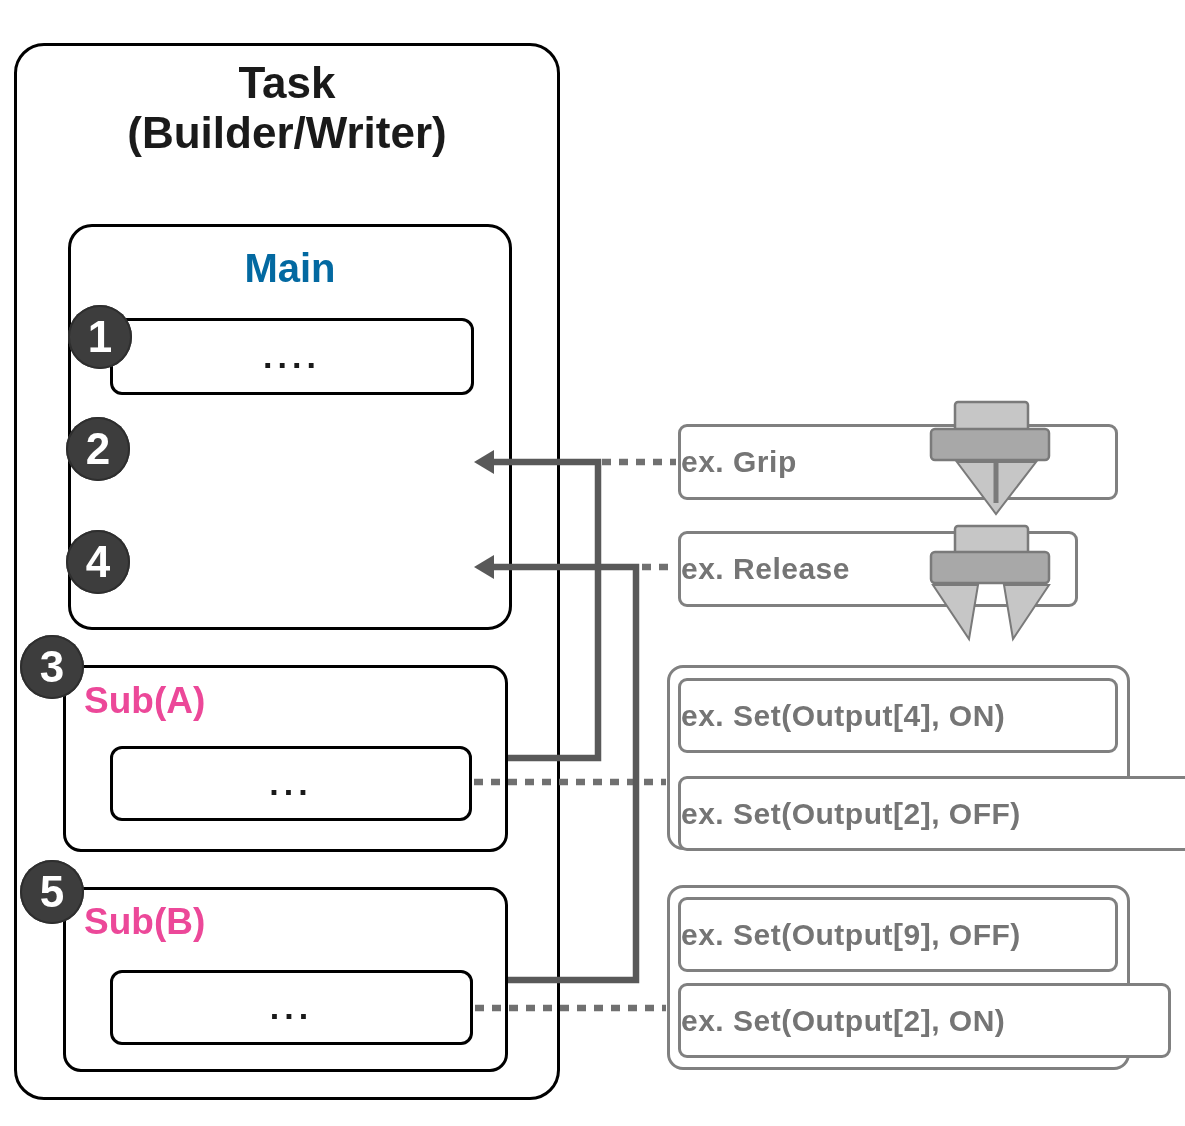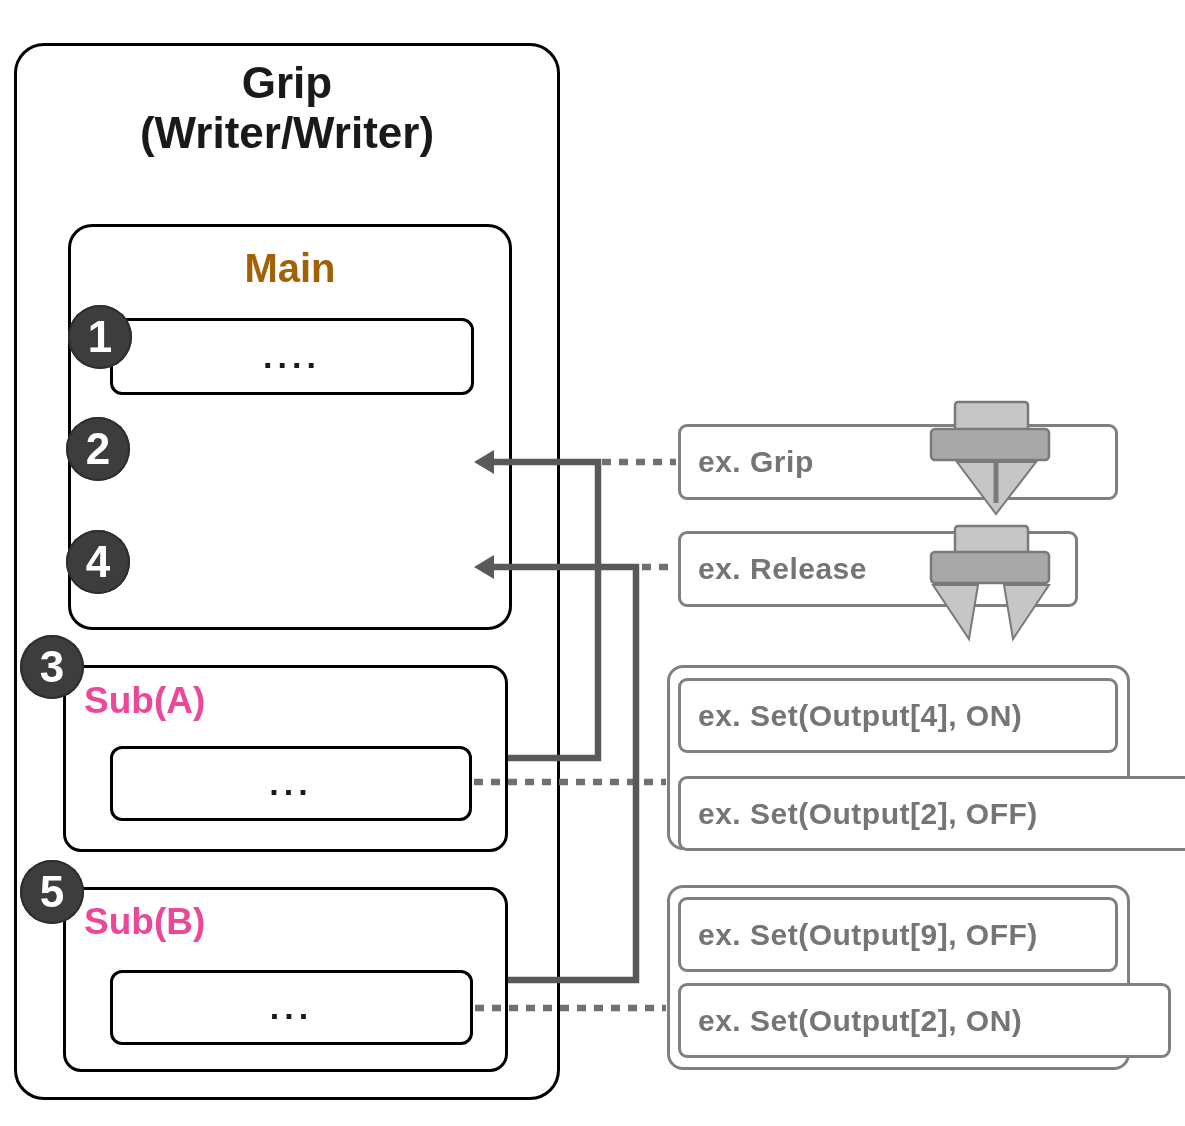--- a/index.html
+++ b/index.html
@@ -6,45 +6,45 @@
   .canvas{
     position:relative;width:1185px;height:1126px;background:#fff;overflow:hidden;
     font-family:"Liberation Sans", sans-serif;font-weight:bold;
   }
   .abs{position:absolute;}
   
   .blackbox{border:3px solid #000;background:#fff;box-sizing:border-box;}
   .r30{border-radius:30px;} .r24{border-radius:24px;} .r18{border-radius:18px;} .r10{border-radius:12px;}
   
   .task-title{left:14px;top:58px;width:546px;text-align:center;font-size:44px;line-height:50px;color:#1a1a1a;}
-  .main-title{left:68px;top:246px;width:444px;text-align:center;font-size:40px;color:#a16207;}
+  .main-title{left:68px;top:246px;width:444px;text-align:center;font-size:40px;color:#0369a1;}
   .sub-title{font-size:37px;color:#ec4899;}
   .step-label{display:flex;align-items:center;justify-content:center;font-size:33px;color:#1a1a1a;letter-spacing:1px;}
   .dots{letter-spacing:5px;font-size:34px;}
   
   .badge{
     width:64px;height:64px;border-radius:50%;background:#3d3d3d;color:#fff;
     display:flex;align-items:center;justify-content:center;font-size:44px;
     box-shadow:inset 0 0 0 2px #2e2e2e;
   }
   
   .graybox{border:3px solid #808080;background:#fff;box-sizing:border-box;border-radius:9px;}
   .graygroup{border:3px solid #808080;background:#fff;box-sizing:border-box;border-radius:16px;}
-  .ex-label{display:flex;align-items:center;font-size:30px;color:#757575;padding-left:17px;letter-spacing:0.5px;}
+  .ex-label{display:flex;align-items:center;font-size:30px;color:#757575;letter-spacing:0.5px;}
   svg.overlay{position:absolute;left:0;top:0;pointer-events:none;}
 </style>
 </head>
 <body>
 
 <div class="canvas">
 
   <div class="abs blackbox r30" style="left:14px;top:43px;width:546px;height:1057px;"></div>
   <div class="abs task-title">
-    <div>Grip</div>
-    <div>(Writer/Writer)</div>
+    <div>Task</div>
+    <div>(Builder/Writer)</div>
   </div>
 
   <div class="abs blackbox r24" style="left:68px;top:224px;width:444px;height:406px;"></div>
   <div class="abs main-title">Main</div>
 
   <div class="abs blackbox r10 step-label dots" style="left:110px;top:318px;width:364px;height:77px;">....</div>
 
   <div class="abs blackbox r18" style="left:63px;top:665px;width:445px;height:187px;"></div>
   <div class="abs sub-title" style="left:84px;top:680px;">Sub(A)</div>
   <div class="abs blackbox r10 step-label dots" style="left:110px;top:746px;width:362px;height:75px;">...</div>

